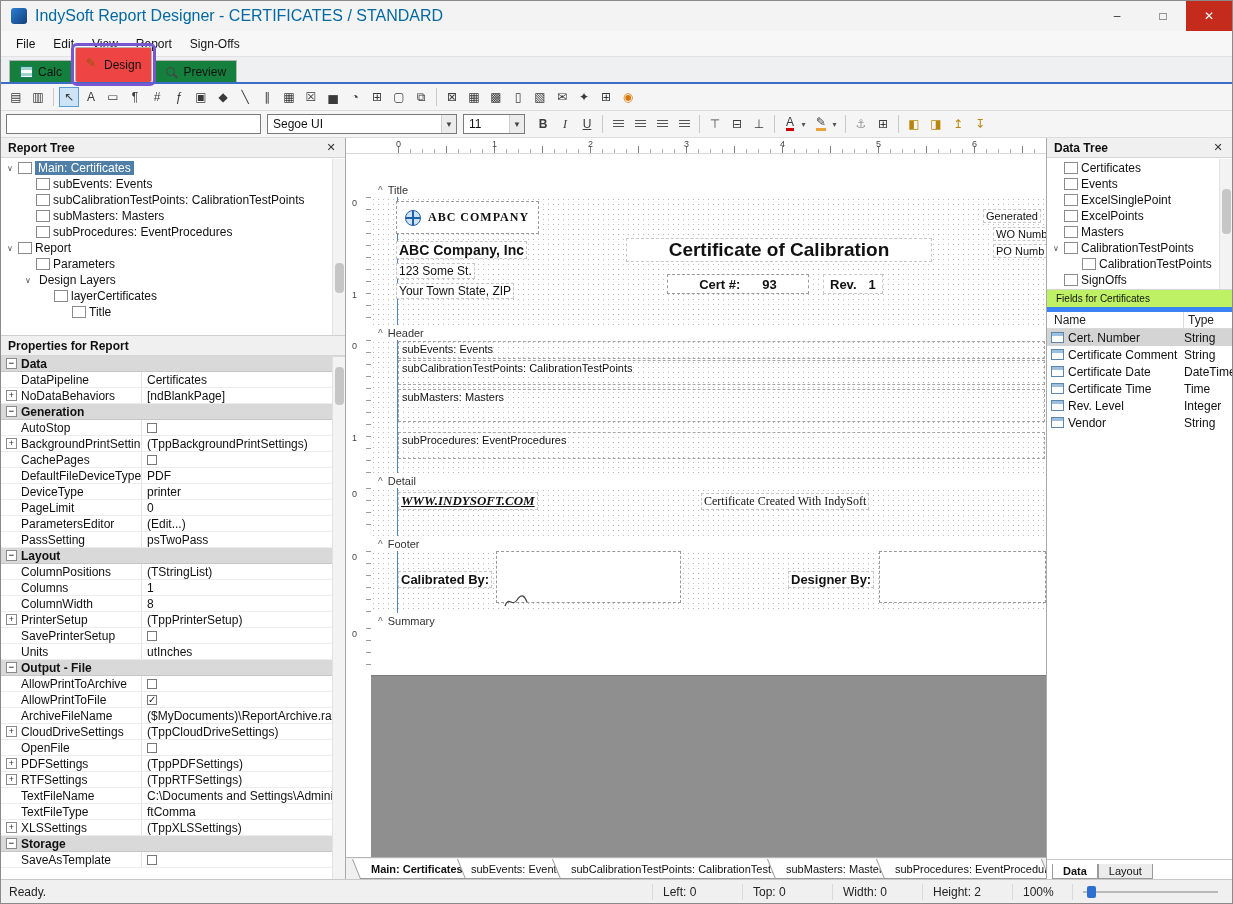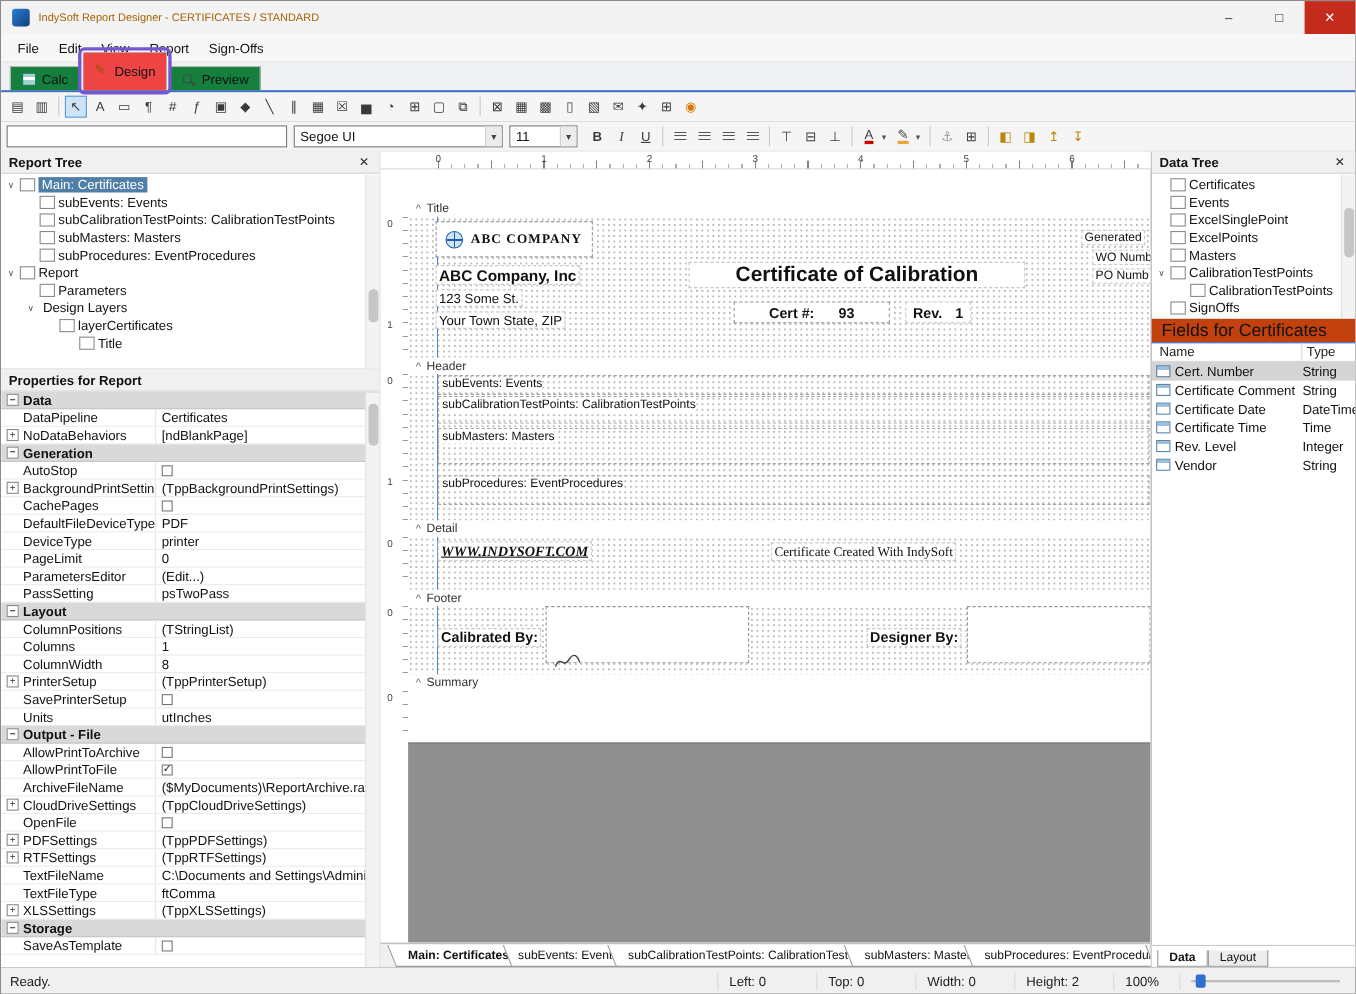--- a/index.html
+++ b/index.html
@@ -3,21 +3,21 @@
 <meta charset="utf-8">
 <style>
   *{margin:0;padding:0;box-sizing:border-box}
   html,body{width:1233px;height:904px;overflow:hidden}
   body{font-family:"Liberation Sans","DejaVu Sans",sans-serif;font-size:12px;color:#111;background:#e8e8e8}
   .window{width:1233px;height:904px;display:flex;flex-direction:column;background:#f0f0f0;border:1px solid #8a8a8a}
 
   
   .titlebar{height:30px;flex:0 0 auto;display:flex;align-items:center;background:#f3f3f3}
   .app-icon{width:16px;height:16px;margin:0 8px 0 10px;border-radius:3px;background:linear-gradient(135deg,#2a7fd4,#123f7a)}
-  .title-text{font-size:10px;color:#a16207}
+  .title-text{font-size:16px;color:#0369a1}
   .win-controls{margin-left:auto;display:flex;height:100%}
   .win-btn{width:46px;height:100%;display:flex;align-items:center;justify-content:center;font-size:12px;color:#333}
   .win-btn.close{background:#c42b1c;color:#fff}
 
   
   .menubar{height:26px;flex:0 0 auto;display:flex;align-items:center;background:#f7f7f7;border-bottom:1px solid #e2e2e2;padding-left:6px}
   .menu-item{padding:4px 9px;white-space:nowrap}
 
   
   .tabrow{height:27px;flex:0 0 auto;display:flex;align-items:flex-end;background:#eef0f2;border-bottom:2px solid #3b6ec8;padding-left:8px;gap:2px}
@@ -143,21 +143,21 @@
 
   
   .page-tabs{height:22px;flex:0 0 auto;display:flex;align-items:flex-end;background:#f0f0f0;border-top:1px solid #b5b5b5;padding-left:16px;overflow:hidden}
   .ptab{height:20px;display:flex;align-items:center;padding:0 14px;background:#fff;border:1px solid #9a9a9a;border-top:none;transform:skewX(22deg);margin-left:-6px;overflow:hidden}
   .ptab > span{transform:skewX(-22deg);font-size:11px;white-space:nowrap}
   .ptab.active{z-index:2;font-weight:bold}
 
   
   .right-panel{width:186px;flex:0 0 auto;display:flex;flex-direction:column;background:#fff;border-left:1px solid #a9a9a9;min-height:0}
   .data-tree{height:152px;flex:0 0 auto;position:relative;overflow:hidden;border-bottom:1px solid #d5d5d5}
-  .fields-title{height:22px;flex:0 0 auto;display:flex;align-items:center;padding:0 9px;background:#c2410c;border-bottom:1px solid #3b82f6;font-size:16px}
+  .fields-title{height:22px;flex:0 0 auto;display:flex;align-items:center;padding:0 9px;background:#bef264;border-bottom:5px solid #3b82f6;font-size:10px}
   .fhead{height:17px;flex:0 0 auto;display:flex;align-items:center;border-bottom:1px solid #d9d9d9;font-size:12px;color:#222}
   .fhead .c1{flex:1;padding-left:7px;border-right:1px solid #d9d9d9;height:100%;display:flex;align-items:center}
   .fhead .c2{width:48px;padding-left:4px}
   .frow{height:17px;display:flex;align-items:center;font-size:12px}
   .frow.sel{background:#d4d4d4}
   .frow .c1{flex:1;display:flex;align-items:center;gap:4px;padding-left:4px;overflow:hidden;white-space:nowrap}
   .frow .c2{width:48px;flex:0 0 auto;overflow:hidden;white-space:nowrap}
   .ficon{width:13px;height:11px;flex:0 0 auto;border:1px solid #5b87ab;background:linear-gradient(180deg,#9fc0dd 0 3px,#fff 3px)}
   .right-tabs{margin-top:auto;height:20px;flex:0 0 auto;display:flex;align-items:flex-end;padding-left:5px;background:#fff;border-top:1px solid #c9c9c9}
   .rtab{padding:1px 10px;font-size:11px;border:1px solid #9a9a9a;border-top:none;background:#ececec;white-space:nowrap}

